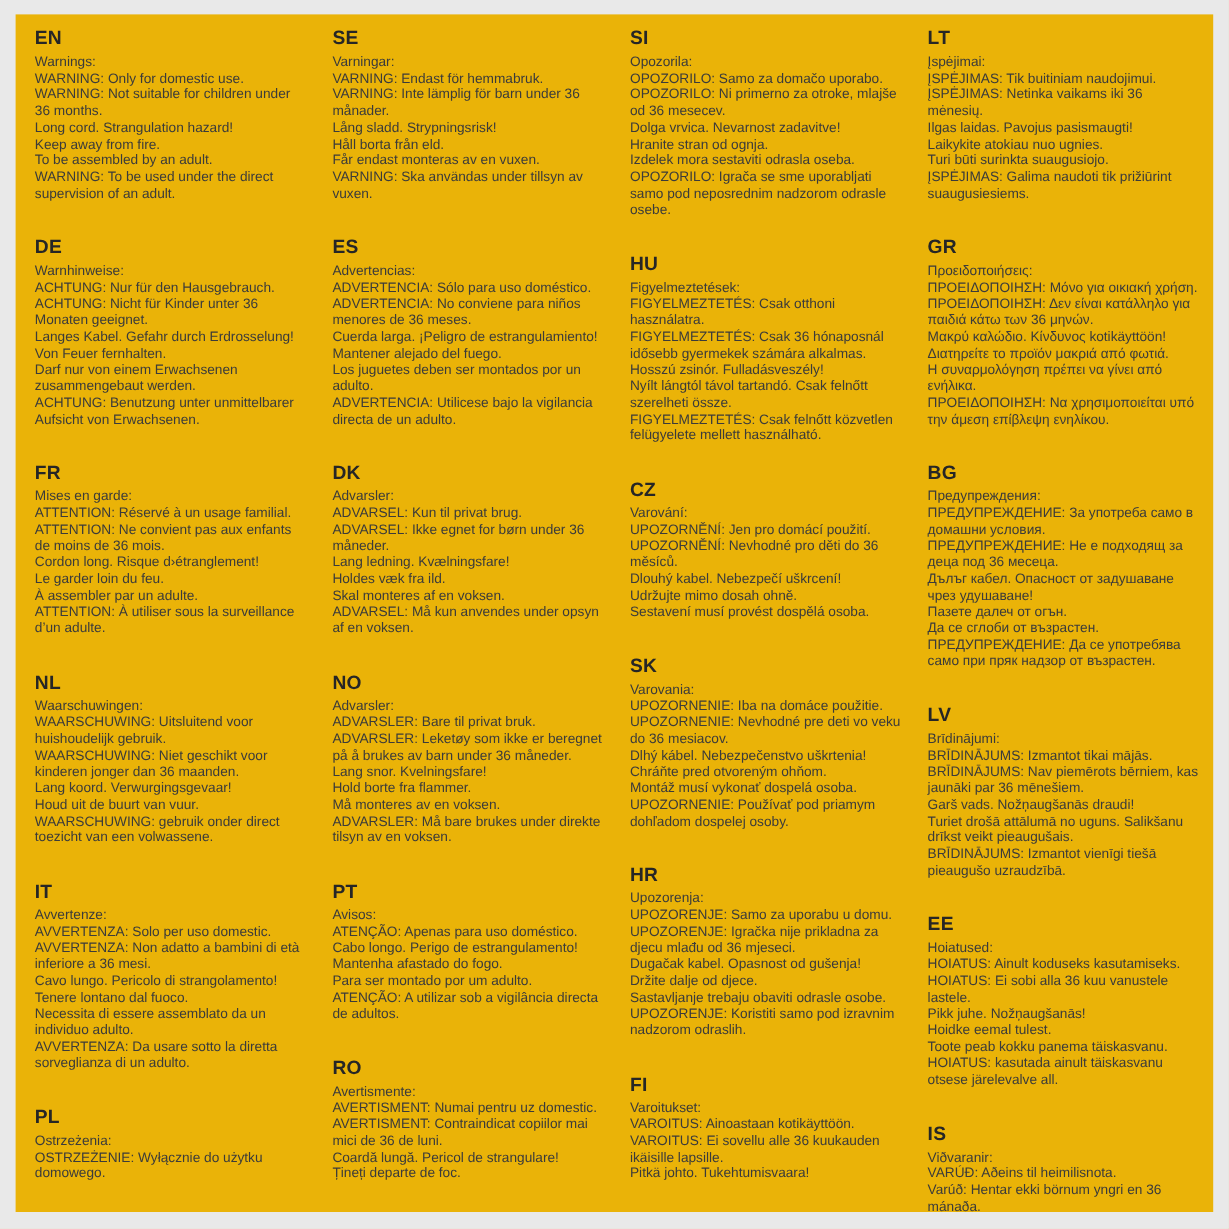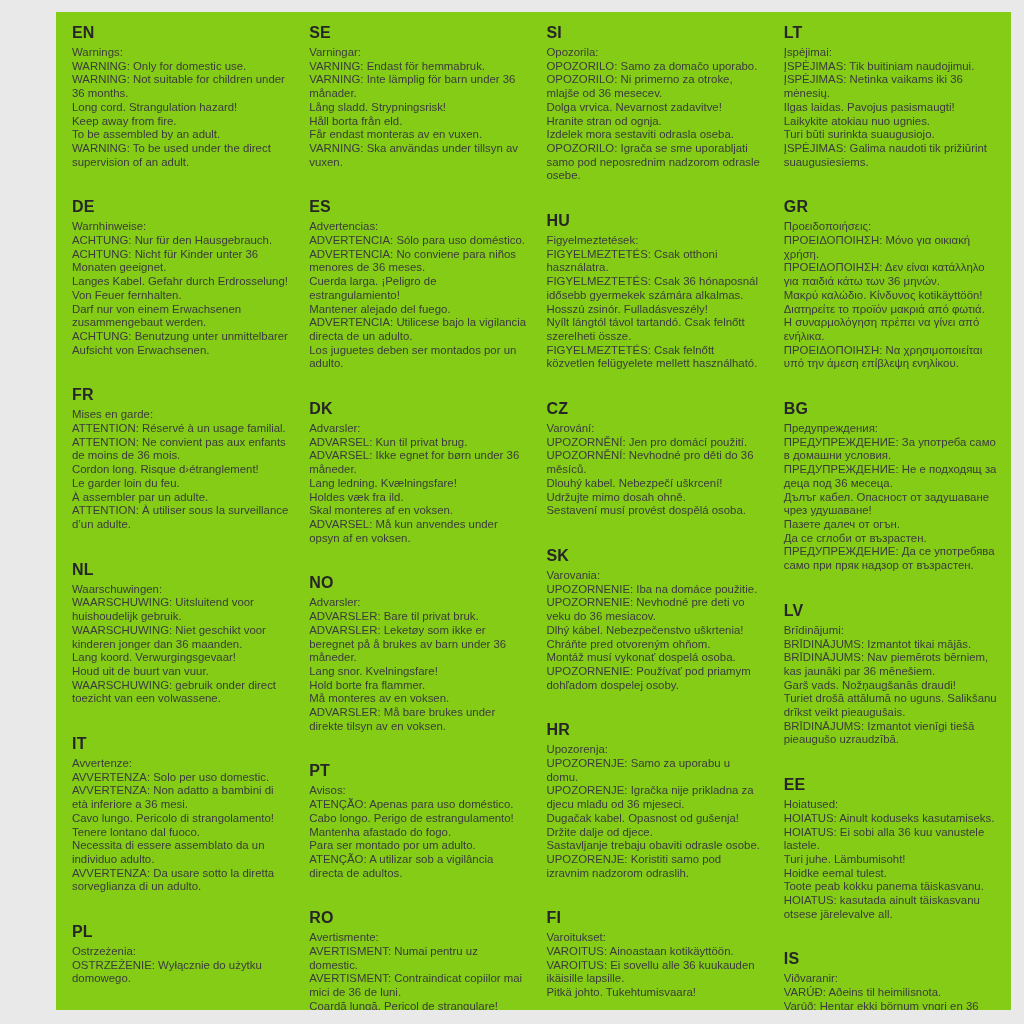--- a/index.html
+++ b/index.html
@@ -7,25 +7,24 @@
     padding: 0;
     width: 1024px;
     height: 1024px;
     background: #e9e9e9;
     font-family: "Liberation Sans", sans-serif;
     overflow: hidden;
   }
   .page {
     position: absolute;
     top: 12px; left: 13px; right: 13px; bottom: 14px;
-    background: #84cc16;
+    background: #eab308;
     box-sizing: border-box;
     padding: 12px 10px 0 16px;
     overflow: hidden;
-    margin-left: 43px;
   }
   .grid {
     display: grid;
     grid-template-columns: repeat(4, 1fr);
     column-gap: 20px;
   }
   .col { min-width: 0; }
   .sec { margin-bottom: 29px; }
   .code {
     font-size: 16px;
@@ -113,22 +112,22 @@
           <p class="line">Får endast monteras av en vuxen.</p>
           <p class="line">VARNING: Ska användas under tillsyn av vuxen.</p>
         </section>
         <section class="sec">
           <h2 class="code">ES</h2>
           <p class="line">Advertencias:</p>
           <p class="line">ADVERTENCIA: Sólo para uso doméstico.</p>
           <p class="line">ADVERTENCIA: No conviene para niños menores de 36 meses.</p>
           <p class="line">Cuerda larga. ¡Peligro de estrangulamiento!</p>
           <p class="line">Mantener alejado del fuego.</p>
+          <p class="line">Los juguetes deben ser montados por un adulto.</p>
           <p class="line">ADVERTENCIA: Utilicese bajo la vigilancia directa de un adulto.</p>
-          <p class="line">Los juguetes deben ser montados por un adulto.</p>
         </section>
         <section class="sec">
           <h2 class="code">DK</h2>
           <p class="line">Advarsler:</p>
           <p class="line">ADVARSEL: Kun til privat brug.</p>
           <p class="line">ADVARSEL: Ikke egnet for børn under 36 måneder.</p>
           <p class="line">Lang ledning. Kvælningsfare!</p>
           <p class="line">Holdes væk fra ild.</p>
           <p class="line">Skal monteres af en voksen.</p>
           <p class="line">ADVARSEL: Må kun anvendes under opsyn af en voksen.</p>
@@ -254,21 +253,21 @@
           <p class="line">BRĪDINĀJUMS: Nav piemērots bērniem, kas jaunāki par 36 mēnešiem.</p>
           <p class="line">Garš vads. Nožņaugšanās draudi!</p>
           <p class="line">Turiet drošā attālumā no uguns. Salikšanu drīkst veikt pieaugušais.</p>
           <p class="line">BRĪDINĀJUMS: Izmantot vienīgi tiešā pieaugušo uzraudzībā.</p>
         </section>
         <section class="sec">
           <h2 class="code">EE</h2>
           <p class="line">Hoiatused:</p>
           <p class="line">HOIATUS: Ainult koduseks kasutamiseks.</p>
           <p class="line">HOIATUS: Ei sobi alla 36 kuu vanustele lastele.</p>
-          <p class="line">Turi juhe. Lämbumisoht!</p>
+          <p class="line">Pikk juhe. Nožņaugšanās!</p>
           <p class="line">Hoidke eemal tulest.</p>
           <p class="line">Toote peab kokku panema täiskasvanu.</p>
           <p class="line">HOIATUS: kasutada ainult täiskasvanu otsese järelevalve all.</p>
         </section>
         <section class="sec">
           <h2 class="code">IS</h2>
           <p class="line">Viðvaranir:</p>
           <p class="line">VARÚÐ: Aðeins til heimilisnota.</p>
           <p class="line">Varúð: Hentar ekki börnum yngri en 36 mánaða.</p>
         </section>

